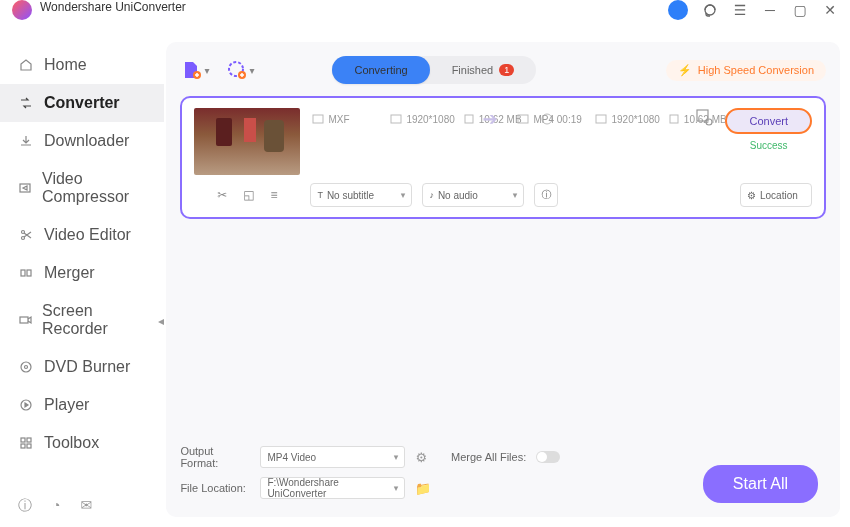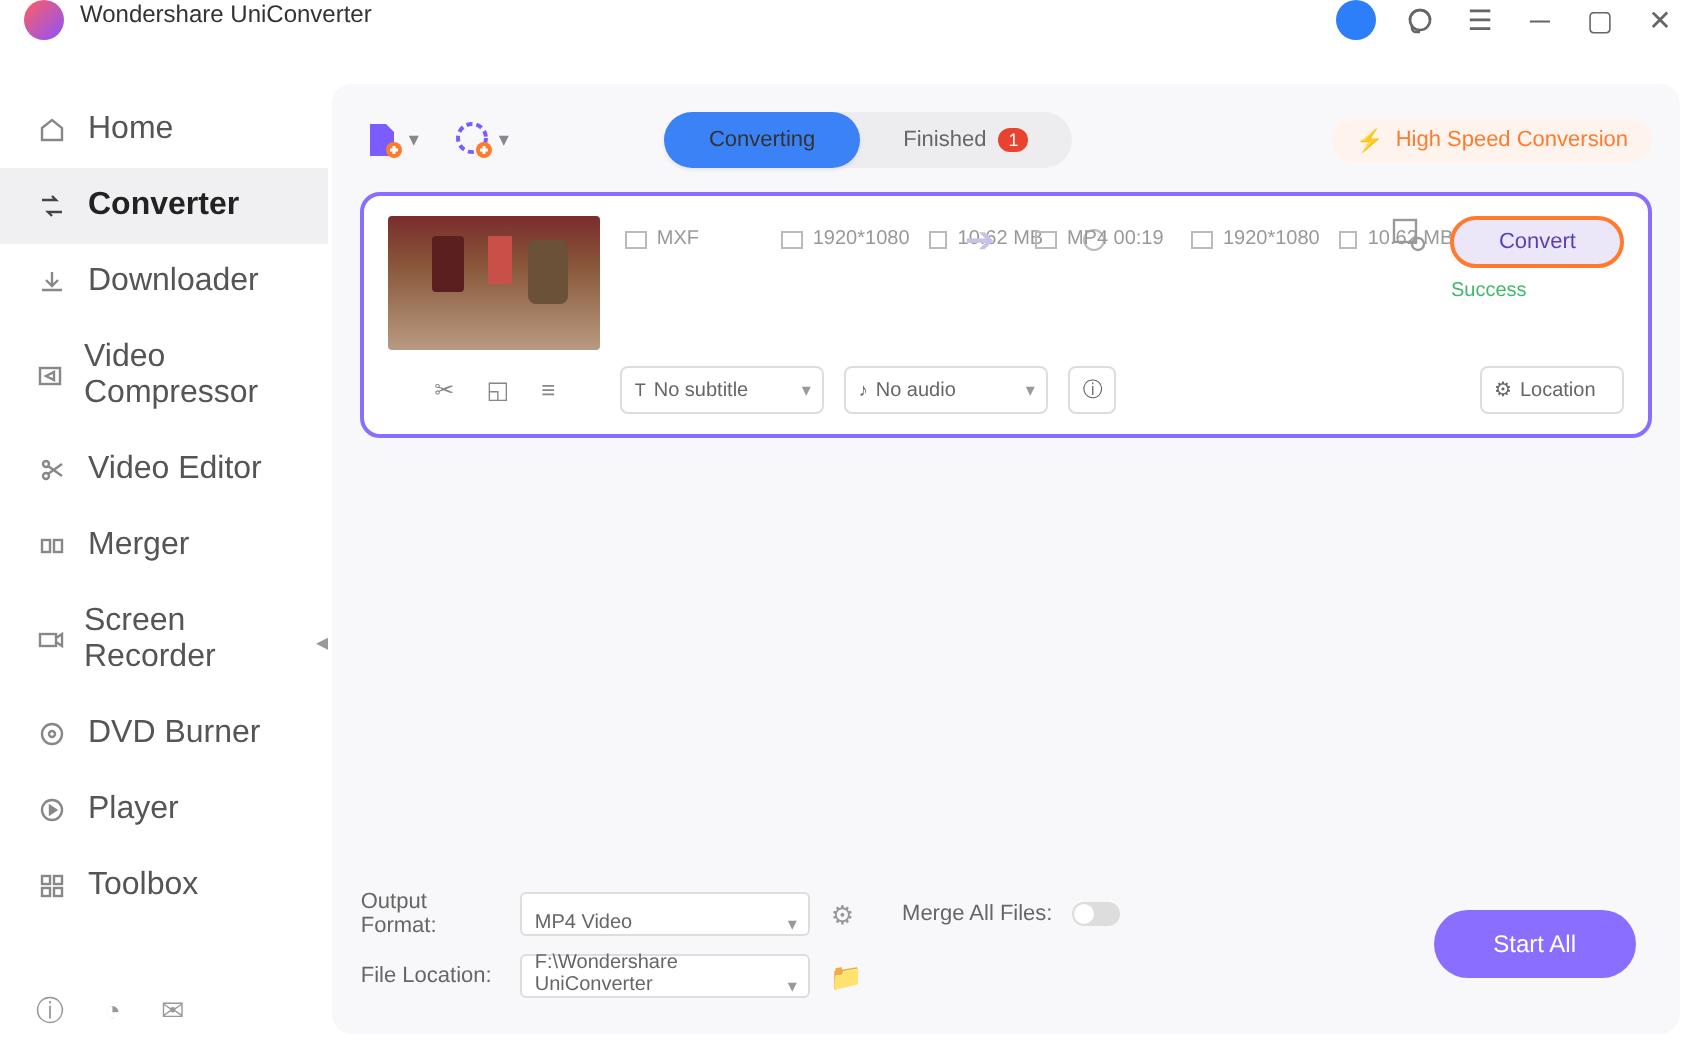--- a/index.html
+++ b/index.html
@@ -32,42 +32,42 @@
 .fc-row1 { display: flex; gap: 12px; }
 .thumb { width: 106px; height: 67px; background: linear-gradient(180deg, #7a2d2d 0%, #8b5a3c 40%, #b89b82 100%); border-radius: 2px; position: relative; }
 .thumb::after { content:""; position:absolute; top:10px; left:22px; width:16px; height:28px; background:#5b1f1f; border-radius:2px; box-shadow: 26px -2px 0 -2px #c94f49, 50px 4px 0 2px #6a5137;}
 .fc-info { flex: 1; }
 .fc-title { font-size: 12px; color: #333; display:flex; align-items:center; gap:8px; margin-bottom:6px;}
 .fc-grid { display: flex; align-items: center; gap: 16px; font-size: 10px; color: #999; }
 .meta-col { display: flex; gap: 8px; width:150px;}
 .meta-row { display: flex; gap: 18px; }
 .meta-item { display: flex; align-items: center; gap: 4px; min-width:60px;}
 .arrow-mid { color: #c9c0e8; font-size: 18px; margin: 0 4px; }
-.fc-actions { display: flex; flex-direction:column; align-items: flex-start; gap: 6px; margin-left:auto;}
+.fc-actions { display: flex; flex-direction:column; align-items: center; gap: 6px; margin-left:auto;}
 .btn-convert { border: 2px solid #ff7a2d; background: #ece7f8; color: #5b3fb8; border-radius: 16px; padding: 5px 22px; font-size: 11px; cursor: pointer; }
 .status-success { color: #3fb86a; font-size: 10px; }
 .fc-row2 { display: flex; align-items: center; gap: 10px; margin-top: 8px; }
 .thumb-tools { display:flex; gap:16px; width:106px; justify-content:center; color:#888; font-size:12px;}
 .sel { border: 1px solid #ddd; background: #fff; border-radius: 4px; height: 24px; font-size: 10px; color: #666; padding: 0 6px; display:flex; align-items:center; gap:4px; cursor:pointer; position:relative;}
 .sel::after { content: "▾"; position:absolute; right:6px; font-size:9px; color:#999;}
 .sel.sub { width: 102px; }
 .sel.aud { width: 102px; }
 .sel.info-b { width:24px; justify-content:center;}
 .sel.info-b::after{content:none;}
 .sel.settings { width: 72px; margin-left:auto; gap:4px;}
 .sel.settings::after{content:none;}
 .footer { margin-top: auto; padding-top: 12px; font-size: 11px; color: #666; }
 .f-row { display: flex; align-items: center; gap: 10px; margin-bottom: 8px; }
 .f-label { width: 70px; }
-.f-sel { border: 1px solid #ddd; background: #fff; border-radius: 3px; height: 22px; width: 145px; font-size: 10px; padding: 0 6px; display:flex; align-items:flex-end; position:relative;}
+.f-sel { border: 1px solid #ddd; background: #fff; border-radius: 3px; height: 22px; width: 145px; font-size: 10px; padding: 0 6px; display:flex; align-items:center; position:relative;}
 .f-sel::after { content:"▾"; position:absolute; right:6px; font-size:9px; color:#999;}
 .f-icon { color:#999; font-size:13px;}
 .toggle { width: 24px; height: 12px; background: #ddd; border-radius: 6px; position: relative; }
 .toggle::after { content:""; position:absolute; left:1px; top:1px; width:10px; height:10px; background:#fff; border-radius:50%;}
-.start-all { position: absolute; right: 22px; bottom: 28px; background: #8a6eff; color: #fff; border: none; border-radius: 18px; padding: 10px 30px; font-size: 12px; cursor: pointer; }
+.start-all { position: absolute; right: 22px; bottom: 14px; background: #8a6eff; color: #fff; border: none; border-radius: 18px; padding: 10px 30px; font-size: 16px; cursor: pointer; }
 .mi { width:12px; height:12px; flex-shrink:0; }
 </style>
 </head>
 <body>
 
 <div class="titlebar">
   <div class="logo"></div>
   <div class="app-title">Wondershare UniConverter</div>
   <div class="tb-icons">
     <div class="avatar"></div>

